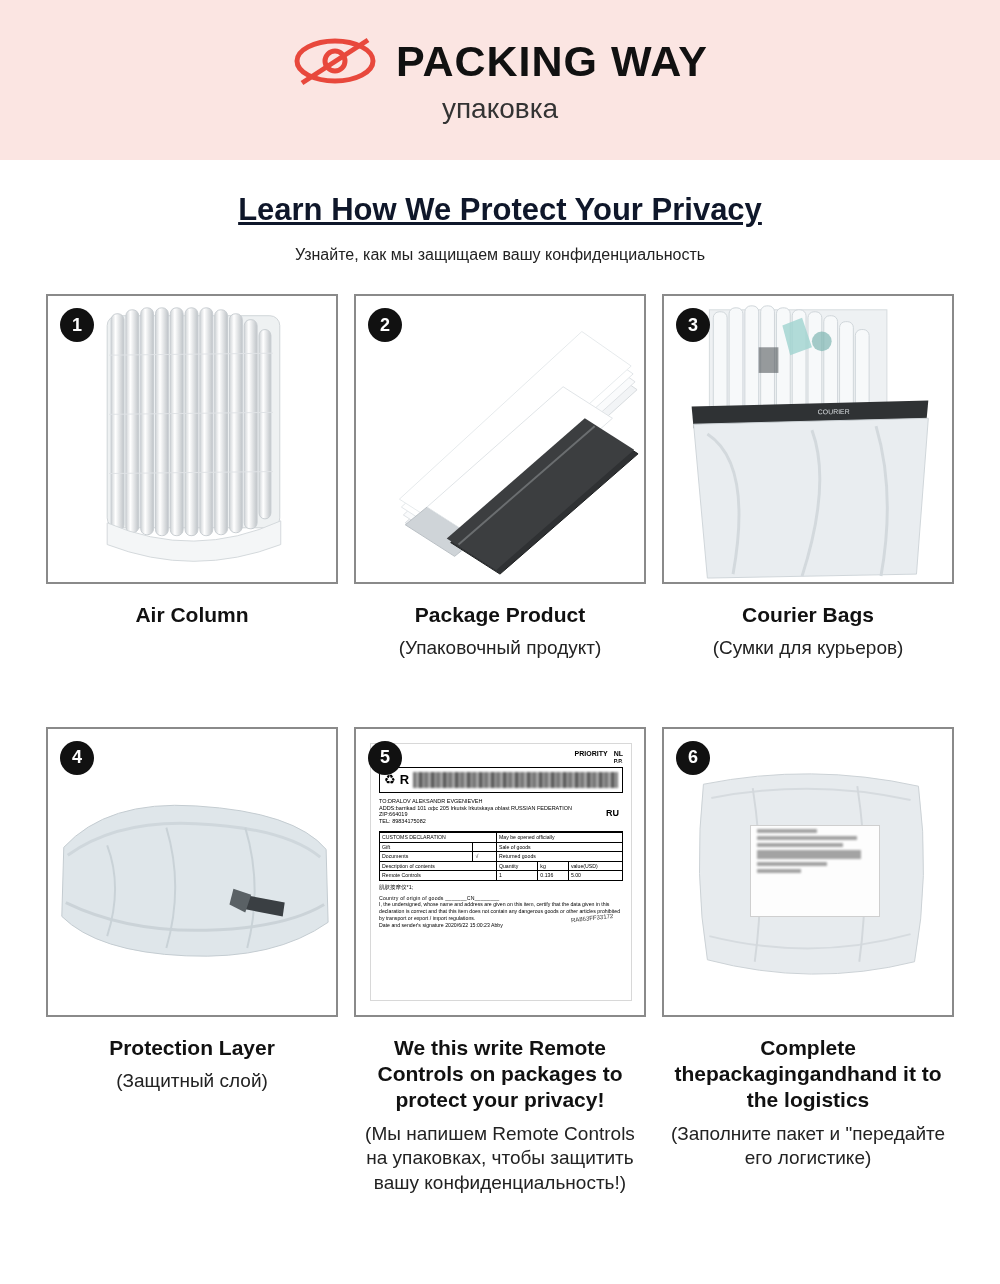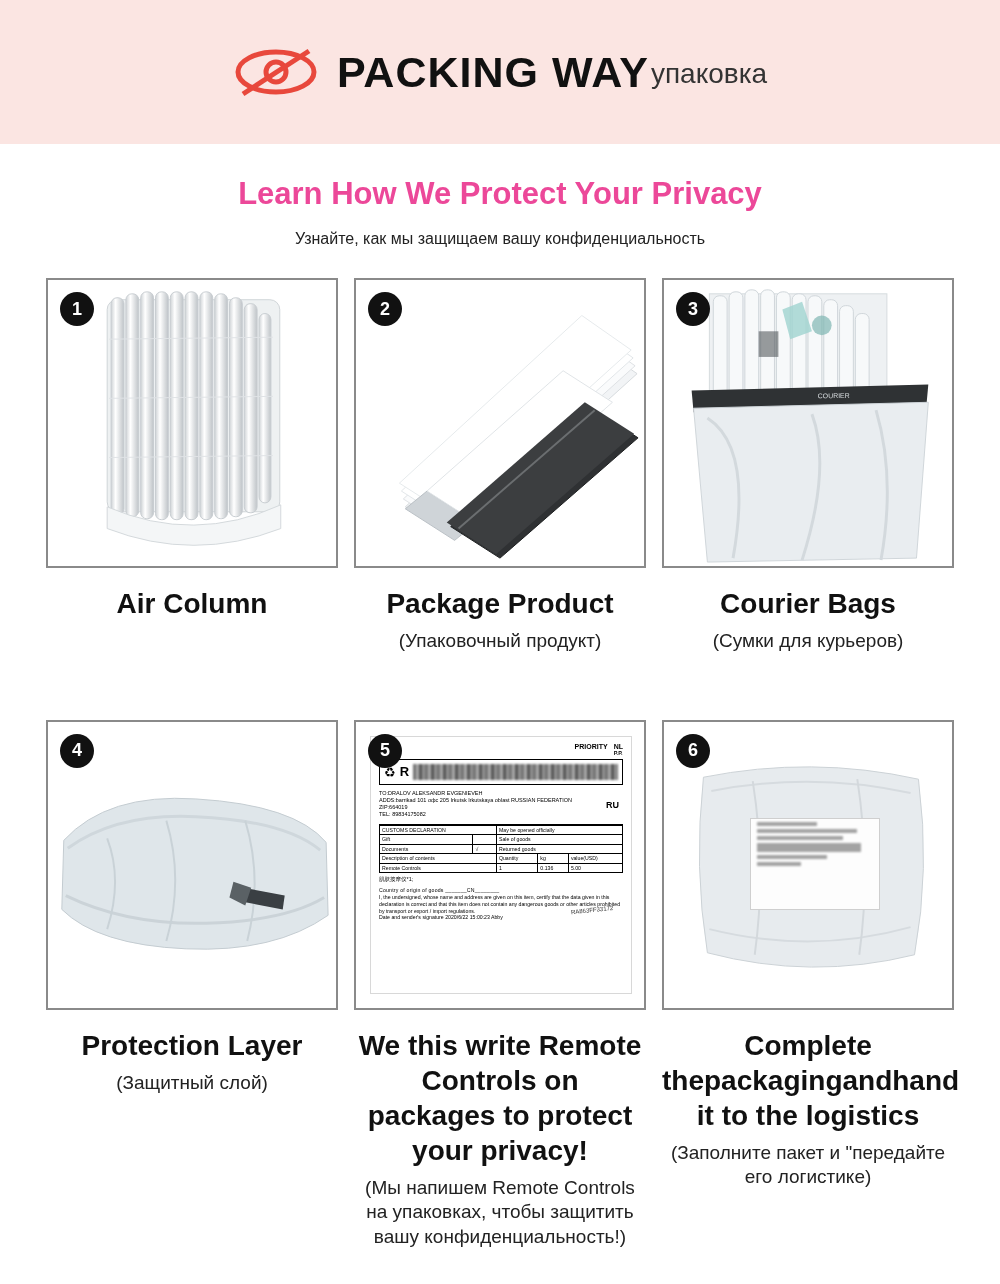--- a/index.html
+++ b/index.html
@@ -11,23 +11,23 @@
     height: 1284px;
     background: #ffffff;
     font-family: "Liberation Sans", sans-serif;
     color: #111111;
     overflow: hidden;
   }
 
   
   .banner {
     background: #fbe5e2;
-    height: 144px;
-    display: flex;
-    flex-direction: row;
+    height: 160px;
+    display: flex;
+    flex-direction: column;
     align-items: center;
     justify-content: center;
     gap: 2px;
   }
   .banner-row {
     display: flex;
     align-items: center;
     gap: 18px;
   }
   .eye-icon {
@@ -49,21 +49,22 @@
   }
 
   
   .head-wrap {
     text-align: center;
     padding-top: 32px;
   }
   .head-en {
     font-size: 31px;
     font-weight: bold;
-    color: #ec4899;
+    color: #0f172a;
+    text-decoration: underline;
   }
   .head-ru {
     font-size: 16px;
     color: #222222;
     margin-top: 18px;
   }
 
   
   .grid {
     display: grid;
@@ -102,21 +103,21 @@
     align-items: center;
     justify-content: center;
     z-index: 5;
   }
   .caption {
     width: 292px;
     text-align: center;
     margin-top: 18px;
   }
   .cap-en {
-    font-size: 28px;
+    font-size: 21px;
     font-weight: bold;
     line-height: 1.25;
     color: #111111;
   }
   .cap-ru {
     font-size: 19px;
     line-height: 1.3;
     color: #222222;
     margin-top: 8px;
   }

